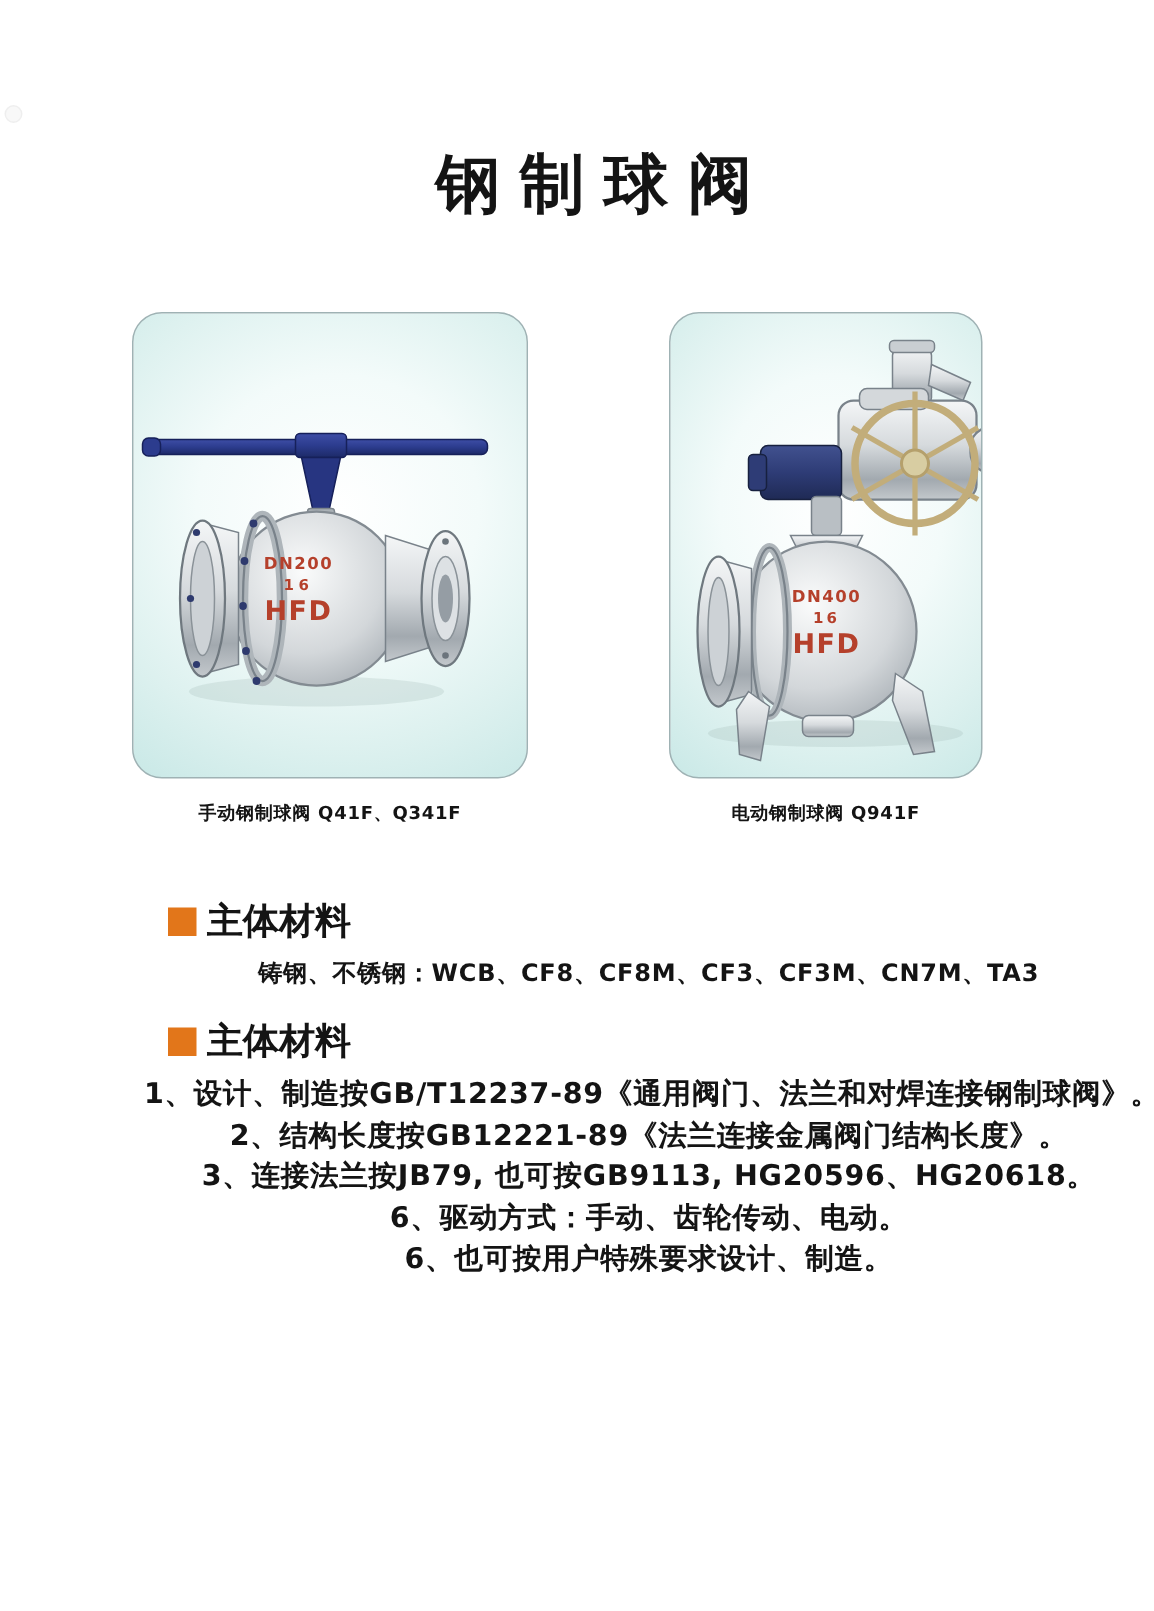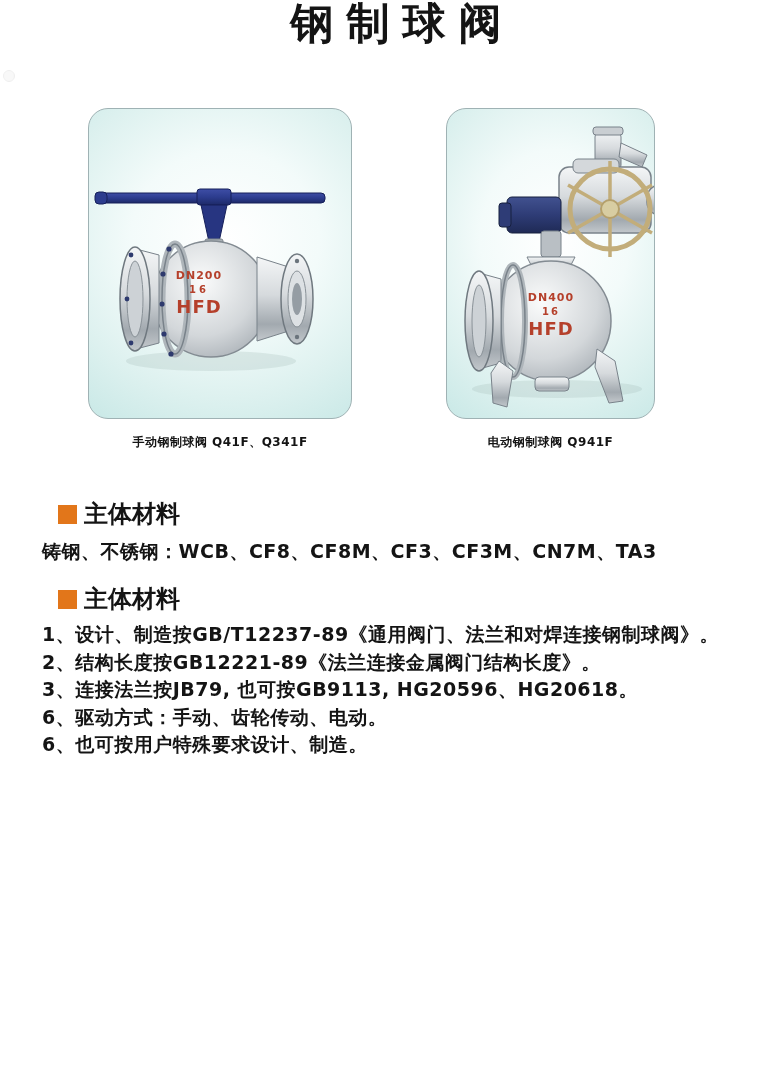--- a/index.html
+++ b/index.html
@@ -13,21 +13,21 @@
     font-family: "DejaVu Sans", "Liberation Sans", sans-serif;
     font-weight: bold;
     color: #141414;
   }
   .artifact-dot {
     position: absolute; left: 3px; top: 70px;
     width: 12px; height: 12px; border-radius: 50%;
     border: 1px solid #ebebeb; background: #f7f7f7; opacity: .8;
   }
   .page-title {
-    margin: 0; padding-left: 36px;
+    margin: 0; padding-top: 100px; padding-left: 36px;
     text-align: center;
     font-size: 43px; line-height: 46px;
     letter-spacing: 13px; white-space: nowrap;
   }
   .spec-lines { width: fit-content; margin: 12px 0 0 240px; }
   .spec-line {
     font-size: 23px; line-height: 33px;
     letter-spacing: 1px; white-space: nowrap;
   }
   .figures { display: flex; gap: 94px; margin: 62px 0 0 88px; }
@@ -38,30 +38,30 @@
     border: 1.5px solid #9fb2b4;
     border-radius: 20px;
     background: radial-gradient(90% 72% at 52% 42%,
       #ffffff 0%, #f3fbfa 40%, #ddf1ef 72%, #c8e8e6 100%);
     overflow: hidden;
   }
   .figure-caption {
     margin-top: 15px; text-align: center;
     font-size: 12px; letter-spacing: .5px; white-space: nowrap;
   }
-  .section { margin-left: 42px; }
+  .section { margin-left: 96px; text-align: center; }
   .section-materials { margin-top: 50px; }
   .section-specs { margin-top: 21px; }
   .section-heading {
     display: flex; align-items: center; gap: 7px;
     margin-left: 16px; font-size: 24px; line-height: 26px;
   }
   .bullet-square { width: 19px; height: 19px; background: #e2761a; flex: 0 0 auto; }
   .materials-body {
-    margin-top: 12px; font-size: 19px;
+    margin-top: 12px; font-size: 16px;
     letter-spacing: .5px; white-space: nowrap;
   }
   .spec-items { margin-top: 9px; }
   .spec-item {
     font-size: 19px; line-height: 27.5px;
     letter-spacing: .5px; white-space: nowrap;
   }
   svg .marking-text {
     font-family: "DejaVu Sans", "Liberation Sans", sans-serif;
     font-weight: bold; fill: #b5402b;

